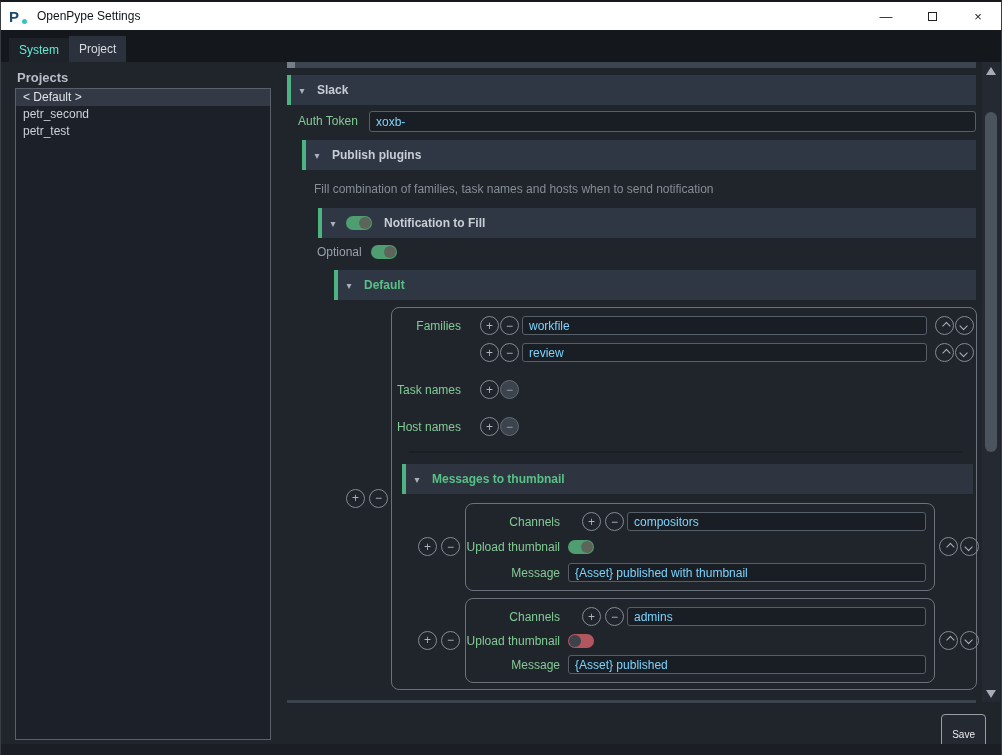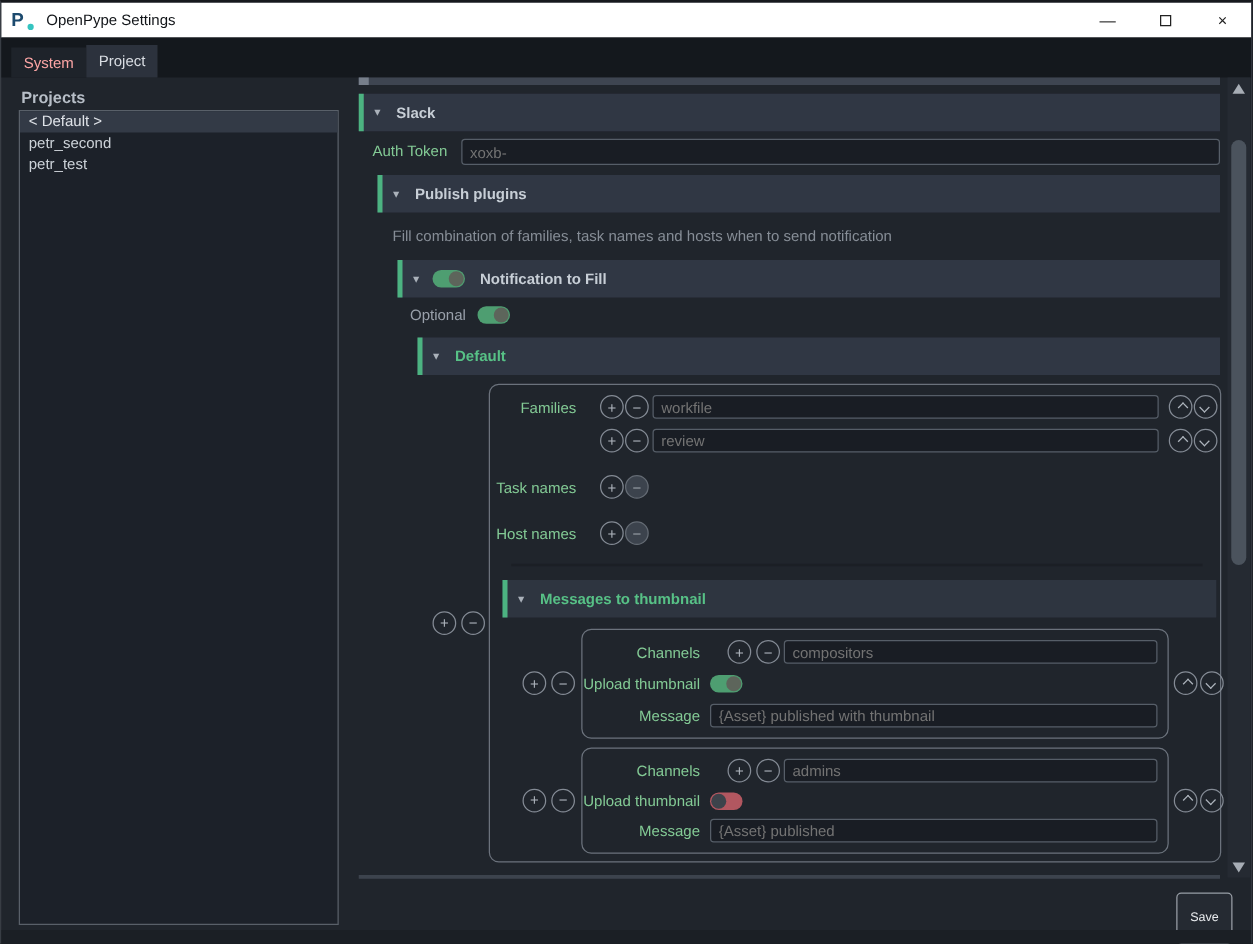--- a/index.html
+++ b/index.html
@@ -16,21 +16,21 @@
   .logo-dot { position:absolute; right:1px; bottom:2px; width:5px; height:5px; border-radius:50%; background:#35c4c0; }
   .title-text { margin-left:9px; font-size:12px; color:#111418; }
   .win-controls { margin-left:auto; display:flex; height:100%; }
   .win-btn { width:46px; height:100%; display:flex; align-items:center; justify-content:center;
              font-size:13px; color:#222; cursor:default; }
   .maxbox { width:9px; height:9px; border:1px solid #222; display:inline-block; }
 
   
   .tabbar { height:32px; background:#14181d; display:flex; align-items:flex-end; padding-left:8px; }
   .tab { height:24px; padding:0 10px; display:flex; align-items:center; font-size:12px;
-         color:#fca5a5; background:#1e232a; }
+         color:#5eead4; background:#1e232a; }
   .tab.active { height:26px; background:#2c323d; color:#d8dce2; }
 
   
   .content { display:flex; height:693px; }
 
   .sidebar { position:relative; width:278px; flex-shrink:0; }
   .sidebar-title { position:absolute; left:16px; top:8px; font-size:13px; font-weight:bold; color:#b7bec7; }
   .project-list { position:absolute; left:14px; top:26px; width:256px; bottom:15px;
                   background:#1c2129; border:1px solid #596069; }
   .list-item { height:17px; line-height:17px; padding-left:7px; font-size:12px; color:#ccd2d8; white-space:nowrap; }
@@ -43,21 +43,21 @@
 
   .hdr { position:absolute; height:30px; background:#303744; border-left:4px solid #4cb381;
          display:flex; align-items:center; }
   .collapse { width:18px; text-align:center; margin-left:2px; font-size:10px; color:#aab1ba; }
   .hdr-title { font-size:12px; font-weight:bold; color:#c7ced6; margin-left:6px; white-space:nowrap; }
   .hdr-title.green { color:#57c186; }
 
   .glabel { font-size:12px; color:#83ca95; white-space:nowrap; }
   .desc { position:absolute; font-size:12px; color:#868d96; white-space:nowrap; }
 
-  .txt { background:#191d24; border:1px solid #565e68; border-radius:3px; color:#737373;
+  .txt { background:#191d24; border:1px solid #565e68; border-radius:3px; color:#7dd3fc;
          font-size:12px; font-family:"Liberation Sans", sans-serif; padding:0 6px; outline:none; }
 
   .toggle { position:relative; width:26px; height:14px; border-radius:7px; background:#4e9e71; flex-shrink:0; }
   .toggle .knob { position:absolute; top:1px; width:12px; height:12px; border-radius:50%; background:#5d655b; }
   .toggle.on .knob { right:1px; }
   .toggle.off { background:#b25760; }
   .toggle.off .knob { left:1px; background:#3d434b; }
 
   .circ { width:19px; height:19px; border-radius:50%; border:1px solid #848b95; background:transparent;
           color:#aeb5bd; font-size:12px; line-height:16px; display:flex; align-items:center; justify-content:center;
@@ -65,21 +65,21 @@
   .circ.disabled { background:#3c434d; border-color:#646b74; color:#9aa1a9; }
   .chev { width:6px; height:6px; border-left:1.5px solid #aeb5bd; border-bottom:1.5px solid #aeb5bd; display:block; }
   .chev.up { transform:rotate(135deg) translate(-1px,-1px); }
   .chev.down { transform:rotate(-45deg) translate(-1px,-1px); }
 
   
   .auth-label { position:absolute; left:19px; top:52px; }
   .auth-input { position:absolute; left:90px; top:49px; width:607px; height:21px; }
 
   
-  .optional-row { position:absolute; left:49px; top:183px; display:flex; align-items:center; }
+  .optional-row { position:absolute; left:38px; top:183px; display:flex; align-items:center; }
   .optional-label { font-size:12px; color:#99a0aa; margin-right:9px; }
 
   
   .profile-wrap { position:absolute; left:0; top:245px; width:724px; height:383px; }
   .pf-circ { position:absolute; top:calc(50% - 10px); }
   .pf-box { position:absolute; left:112px; top:0; width:586px; height:383px;
             border:1px solid #6b727c; border-radius:8px; padding:8px 2px 8px 5px; }
 
   .frow { display:flex; align-items:center; margin-bottom:8px; }
   .frow .lbl { width:64px; flex-shrink:0; margin-right:19px; display:flex; justify-content:flex-end; }

